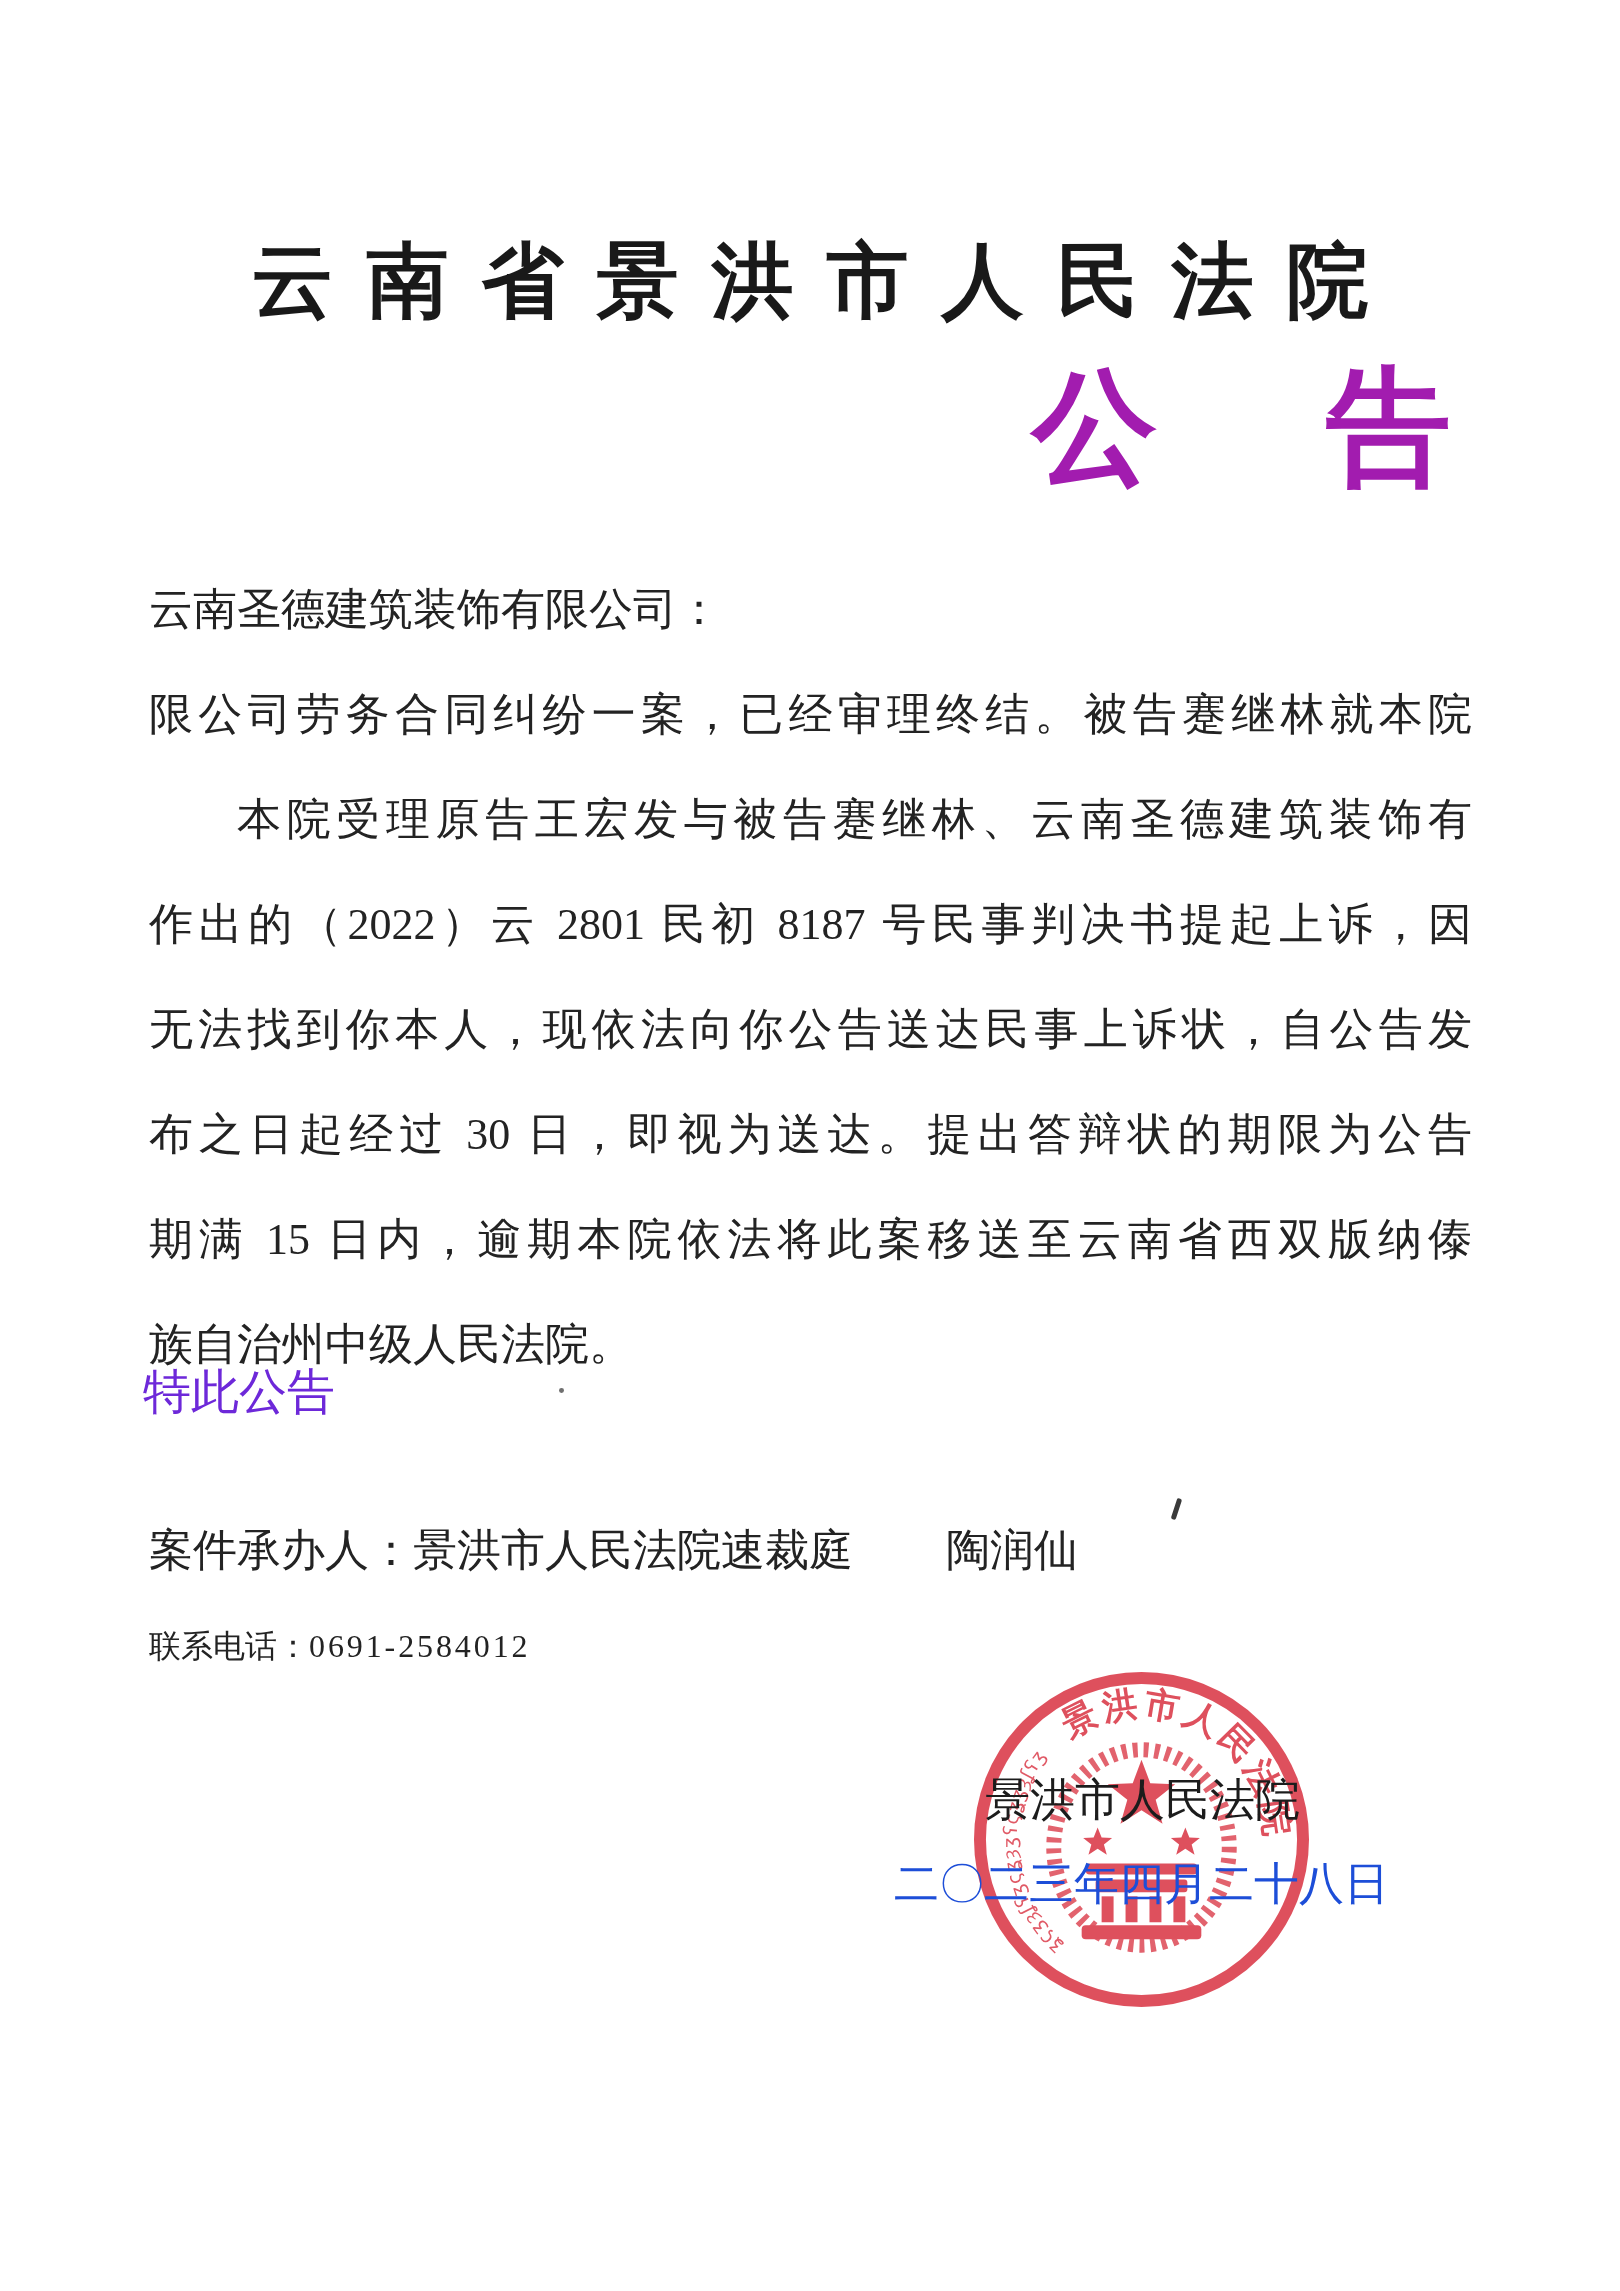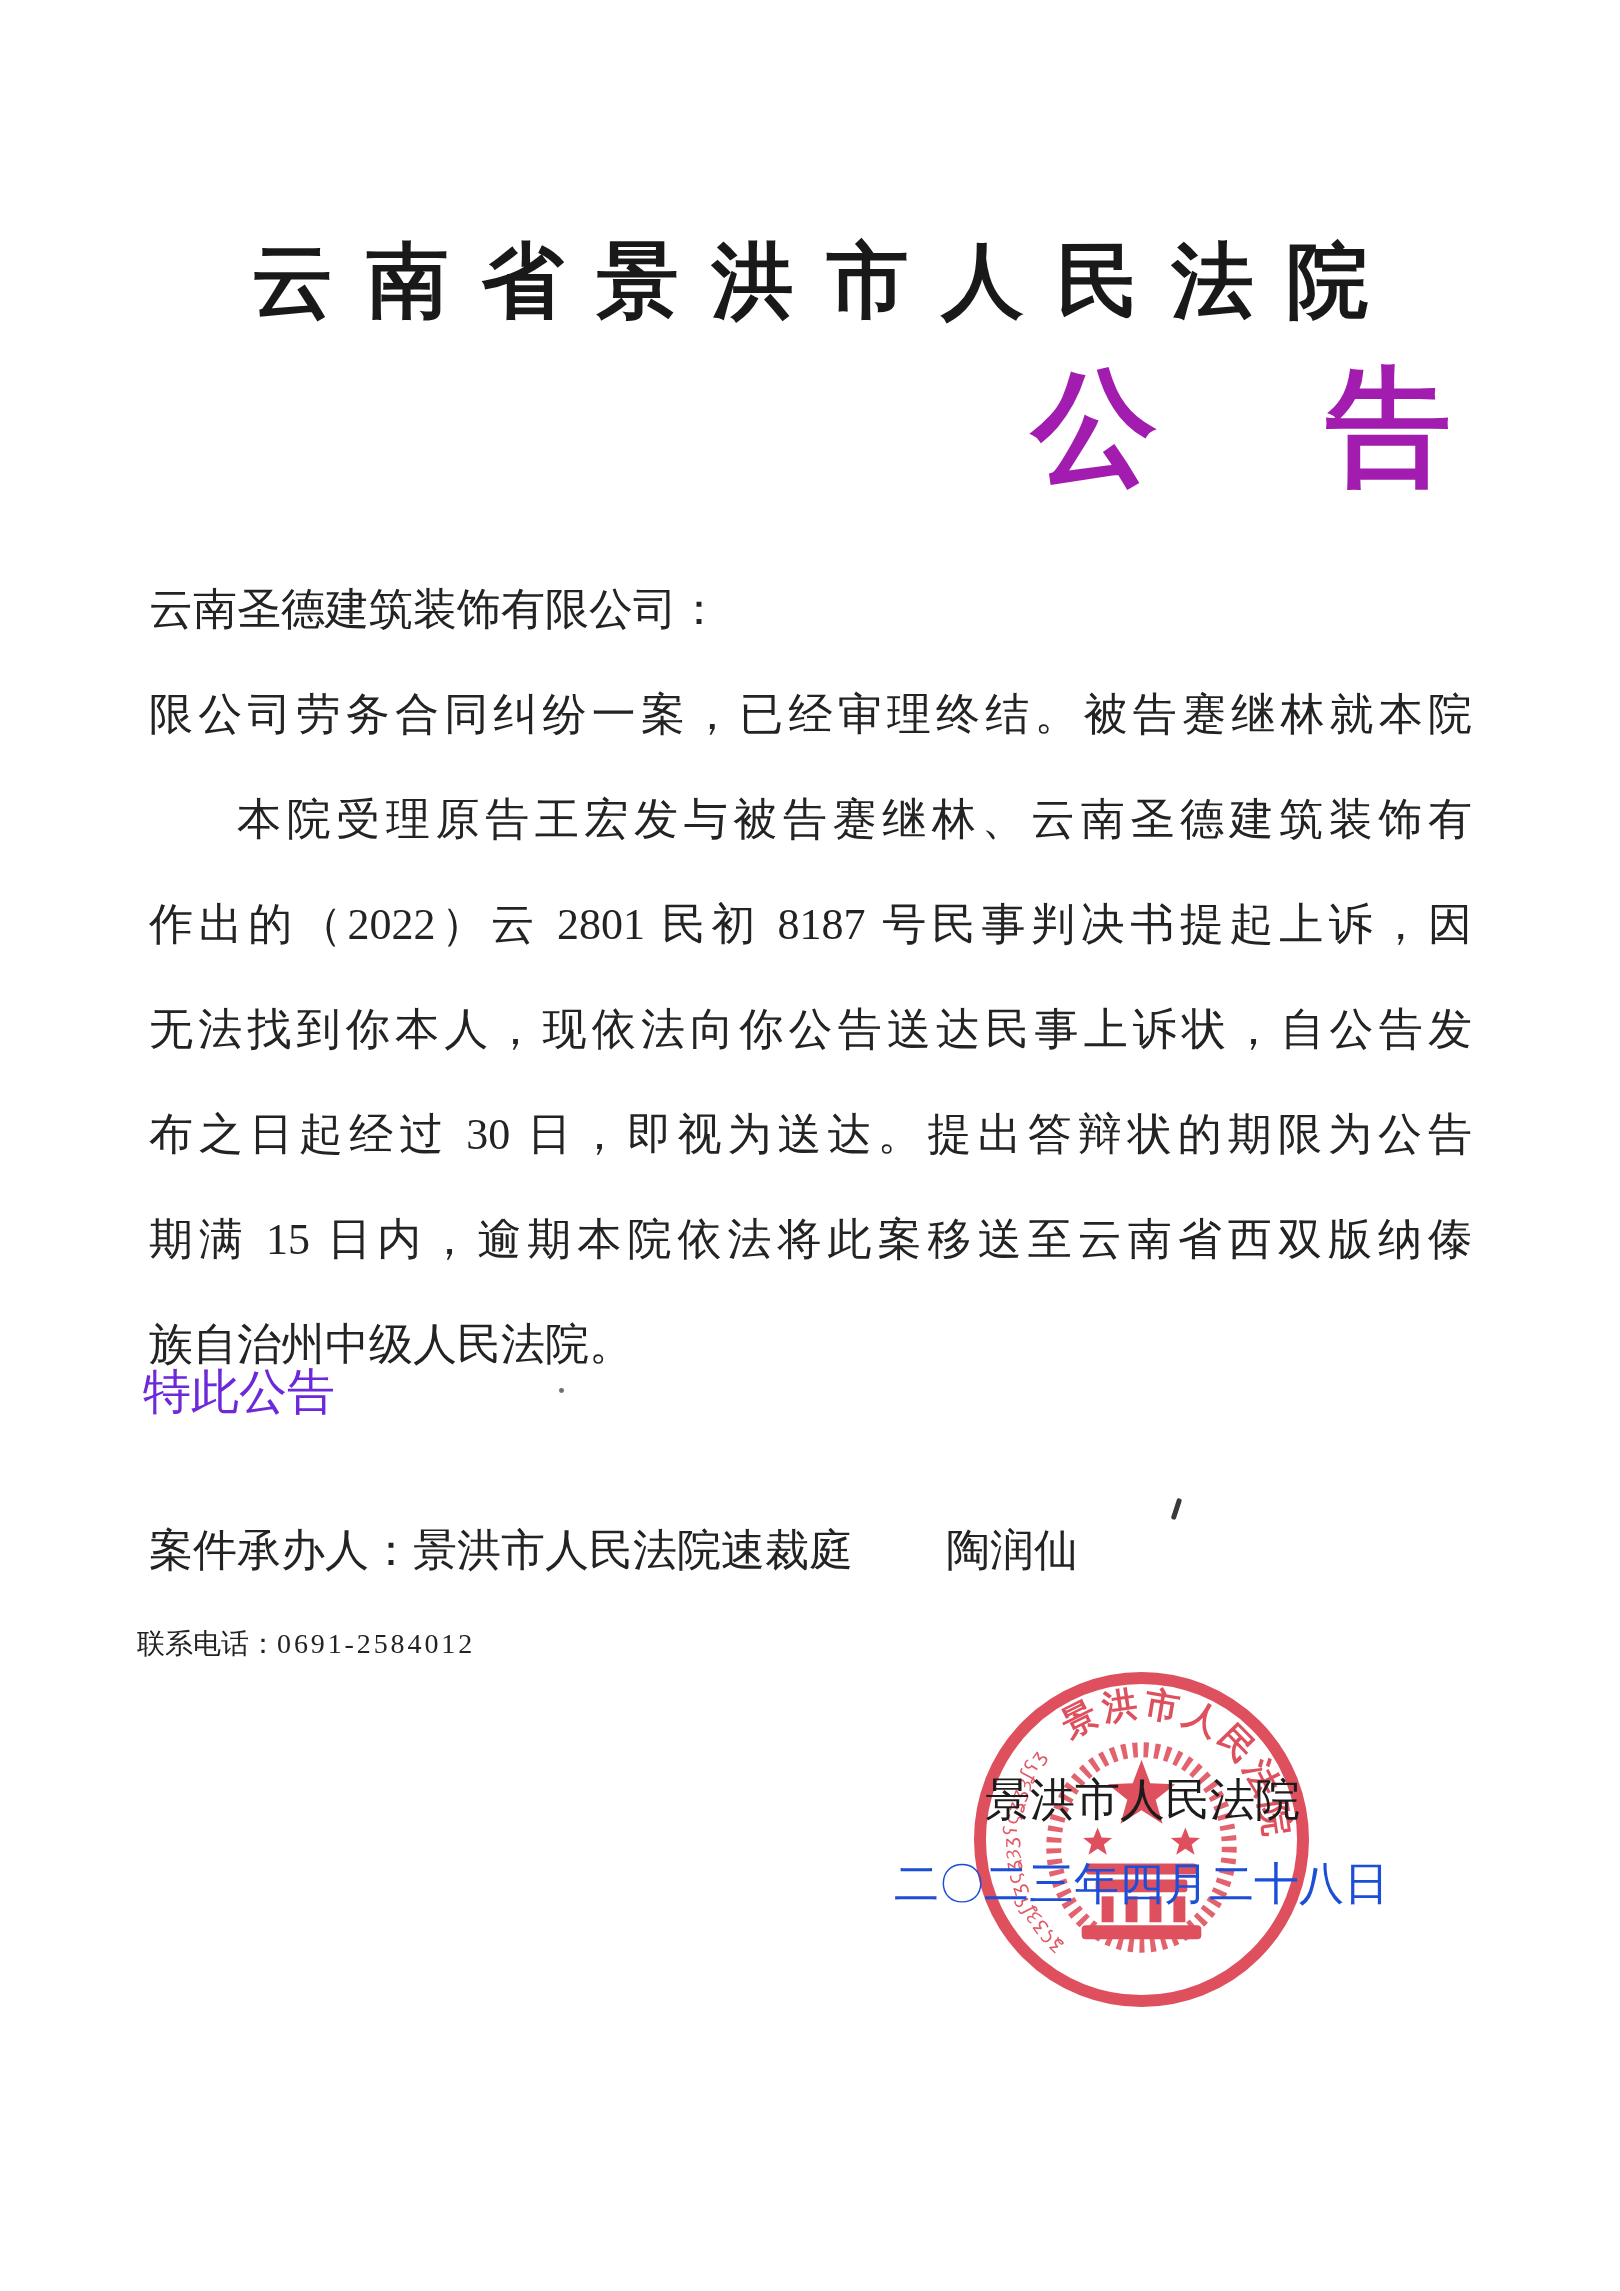--- a/index.html
+++ b/index.html
@@ -43,22 +43,22 @@
   .closing{
     position:absolute;left:143px;top:1360px;
     font-size:48px;color:#6d28d9;
   }
   .handler-line{
     position:absolute;left:149px;top:1521px;
     font-size:44px;color:#232323;white-space:nowrap;
   }
   .handler-line .gap{display:inline-block;width:93px;}
   .phone-line{
-    position:absolute;left:137px;top:1625px;
-    font-size:28px;color:#232323;white-space:nowrap;
+    position:absolute;left:149px;top:1625px;
+    font-size:32px;color:#232323;white-space:nowrap;
   }
   .phone-line .num{letter-spacing:2.9px;}
   
   .speck{
     position:absolute;width:4.9px;height:4.9px;border-radius:50%;
     background:#6f6f6f;
   }
   .speck.dot1{left:559px;top:1388px;}
   .tick{
     position:absolute;left:1174px;top:1498px;

